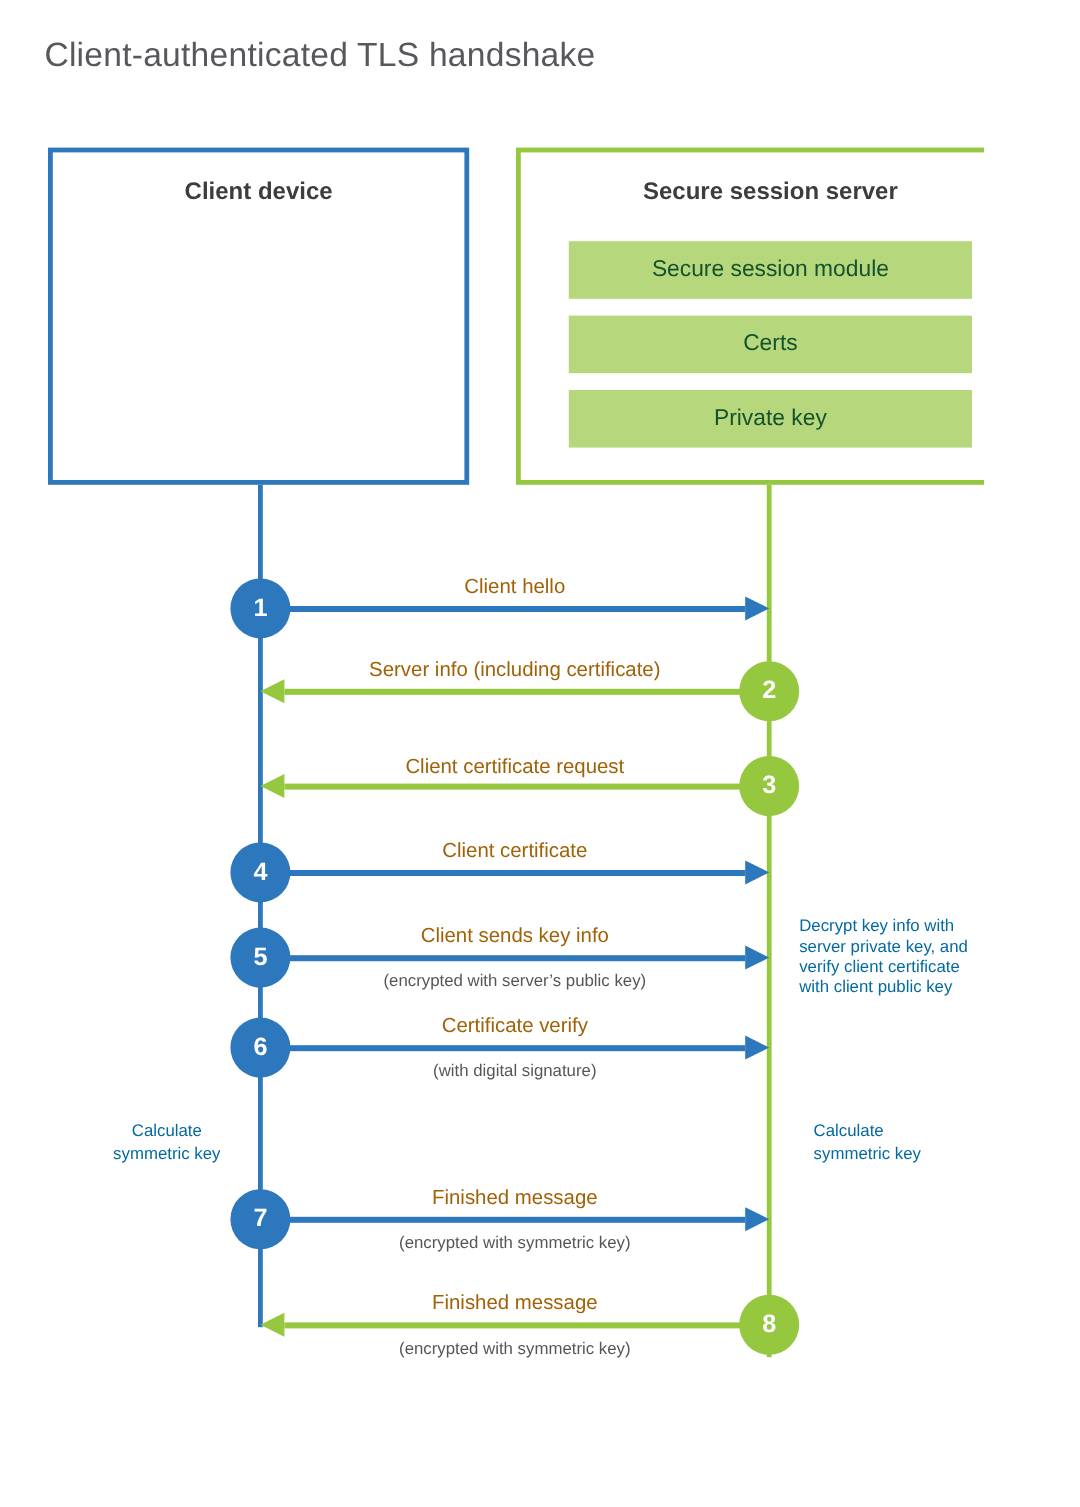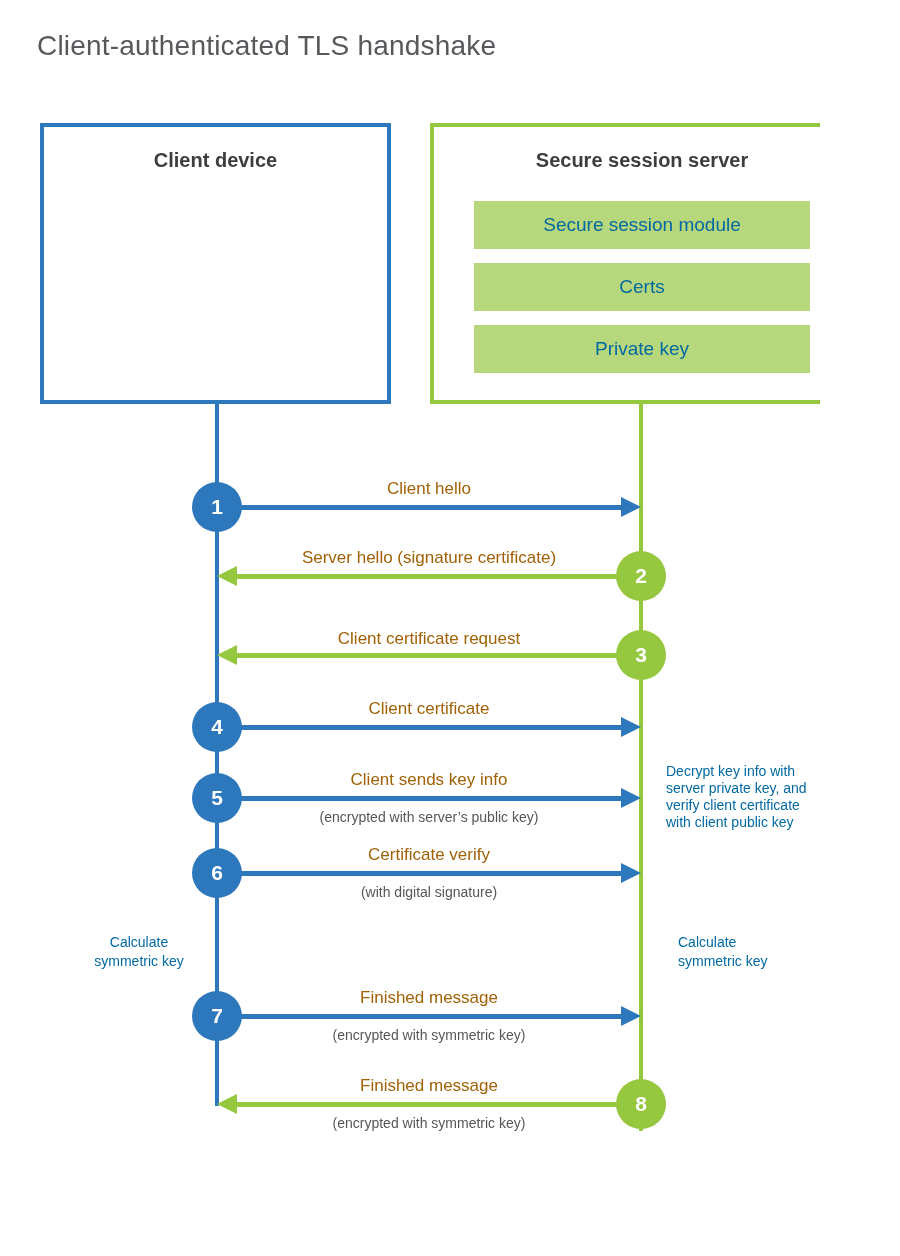--- a/index.html
+++ b/index.html
@@ -48,21 +48,21 @@
     color: #ffffff;
     font-size: 19px;
     line-height: 26px;
     white-space: pre-line;
   }
   .server-bar {
     position: absolute;
     left: 40px; width: 336px; height: 48px;
     background: var(--green-light);
     display: flex; align-items: center; justify-content: center;
-    color: #0369a1;
+    color: #14532d;
     font-size: 19px;
   }
   
   .lifeline { position: absolute; width: 4px; z-index: 1; }
   .lifeline.blue  { background: var(--blue);  left: 215px; top: 404px; height: 702px; }
   .lifeline.green { background: var(--green); left: 639px; top: 404px; height: 727px; }
   
   .msg-line { position: absolute; height: 5px; z-index: 2; }
   .msg-line.blue  { background: var(--blue); }
   .msg-line.green { background: var(--green); }
@@ -136,21 +136,21 @@
   <div class="lifeline blue"></div>
   <div class="lifeline green"></div>
 
   <div>
       <div class="msg-line blue" style="top: 505px; left: 217px; width: 404px;"></div>
       <div class="msg-head right" style="top: 497px; left: 621px;"></div>
       <div class="msg-label" style="top: 479px;">Client hello</div>
       <div class="step-circle blue" style="left: 192px; top: 482px;">1</div>
       <div class="msg-line green" style="top: 574px; left: 237px; width: 404px;"></div>
       <div class="msg-head left" style="top: 566px; left: 217px;"></div>
-      <div class="msg-label" style="top: 548px;">Server hello (signature certificate)</div>
+      <div class="msg-label" style="top: 548px;">Server info (including certificate)</div>
       <div class="step-circle green" style="left: 616px; top: 551px;">2</div>
       <div class="msg-line green" style="top: 653px; left: 237px; width: 404px;"></div>
       <div class="msg-head left" style="top: 645px; left: 217px;"></div>
       <div class="msg-label" style="top: 629px;">Client certificate request</div>
       <div class="step-circle green" style="left: 616px; top: 630px;">3</div>
       <div class="msg-line blue" style="top: 725px; left: 217px; width: 404px;"></div>
       <div class="msg-head right" style="top: 717px; left: 621px;"></div>
       <div class="msg-label" style="top: 699px;">Client certificate</div>
       <div class="step-circle blue" style="left: 192px; top: 702px;">4</div>
       <div class="msg-line blue" style="top: 796px; left: 217px; width: 404px;"></div>

